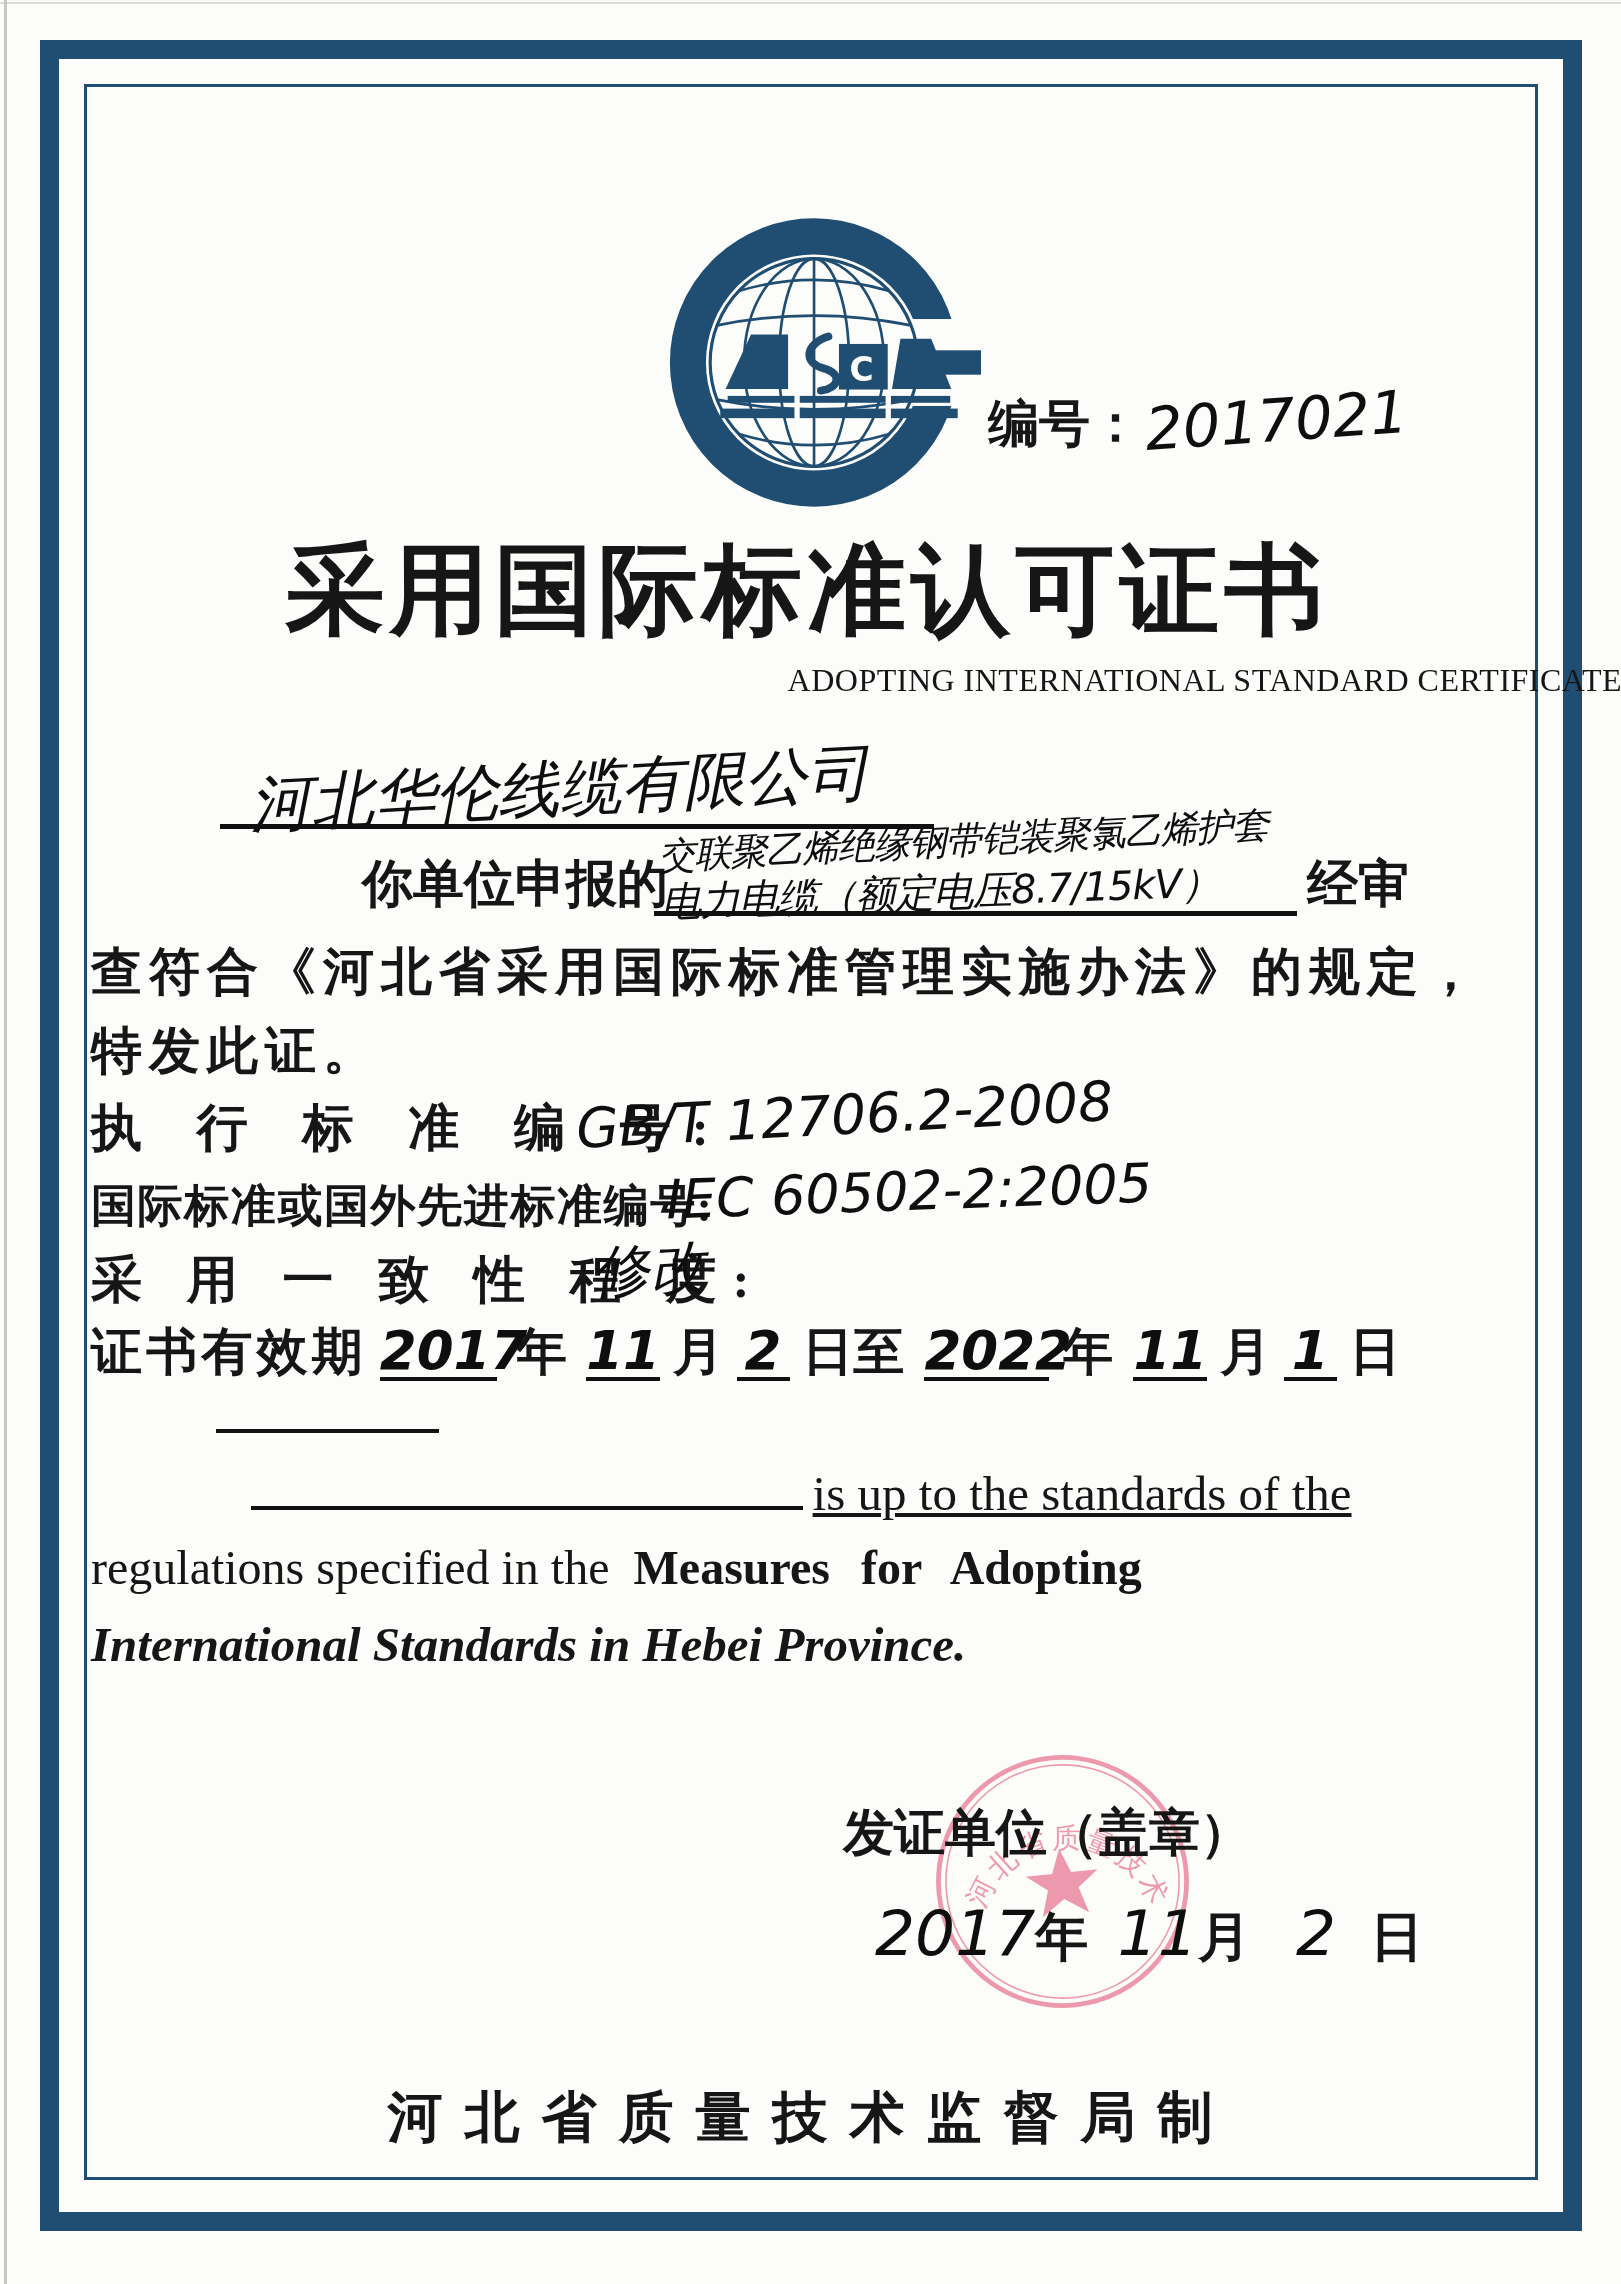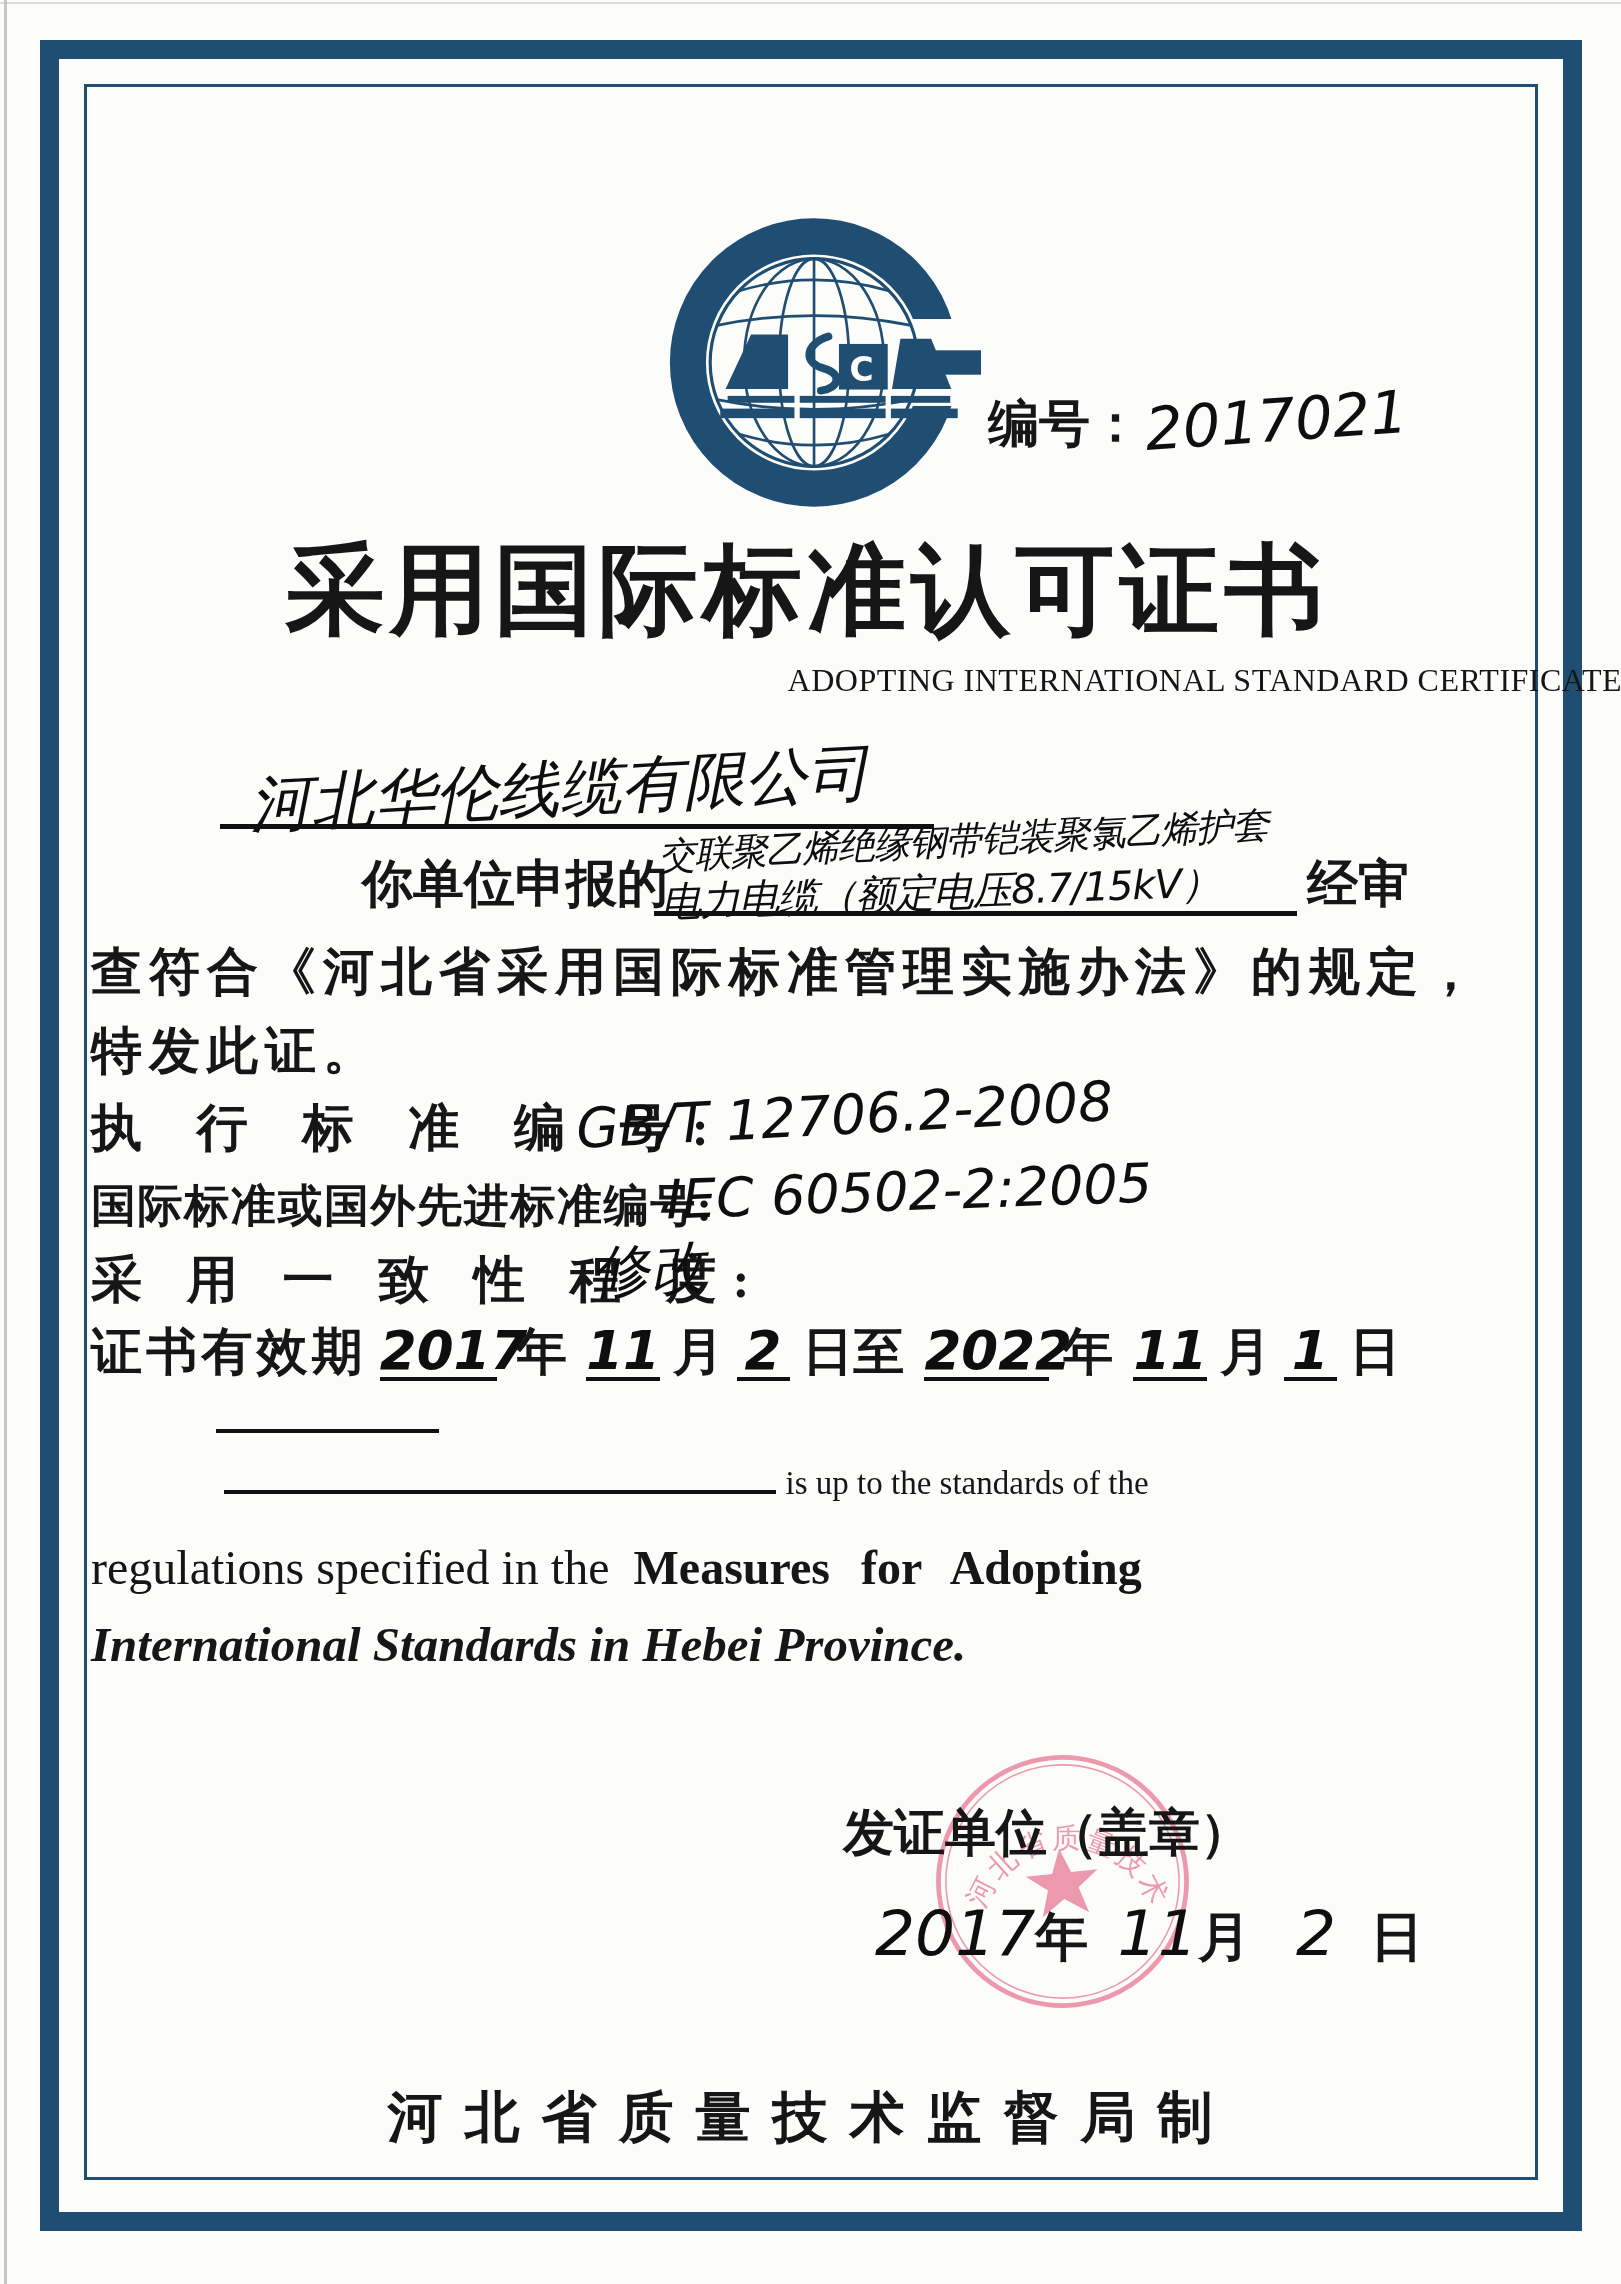--- a/index.html
+++ b/index.html
@@ -118,21 +118,21 @@
     <span>年</span>
     <span class="blank hand" style="width:74px; font-size:53px; margin-left:7.4px;">11</span>
     <span>月</span>
     <span class="blank hand" style="width:53px; font-size:53px;">1</span>
     <span>日</span>
   </div>
 
   <div class="abs serif nowrap" style="left:206px; top:1390px; font-size:47px;">
     <span class="blank" style="width:223px; margin-left:9.6px;"></span>
   </div>
-  <div class="abs serif nowrap" style="left:224px; top:1465px; font-size:33px;">
+  <div class="abs serif nowrap" style="left:251px; top:1465px; font-size:49px;text-decoration:underline;">
     <span class="blank" style="width:552px; margin-right:9.6px;"></span><span>is up to the standards of the</span>
   </div>
   <div class="abs serif nowrap" style="left:91px; top:1540px; font-size:48px;">
     <span>regulations specified in the</span>
     <span class="bold" style="margin-left:12px; word-spacing:19px;">Measures  for  Adopting</span>
   </div>
   <div class="abs serif bold nowrap" style="left:91px; top:1616px; font-size:49px; font-style:italic;">International Standards in Hebei Province.</div>
 
   <div class="abs stamp-wrap" style="left:930px; top:1749px; width:265px; height:265px;">
     <svg width="265" height="265" viewBox="0 0 500 500">

